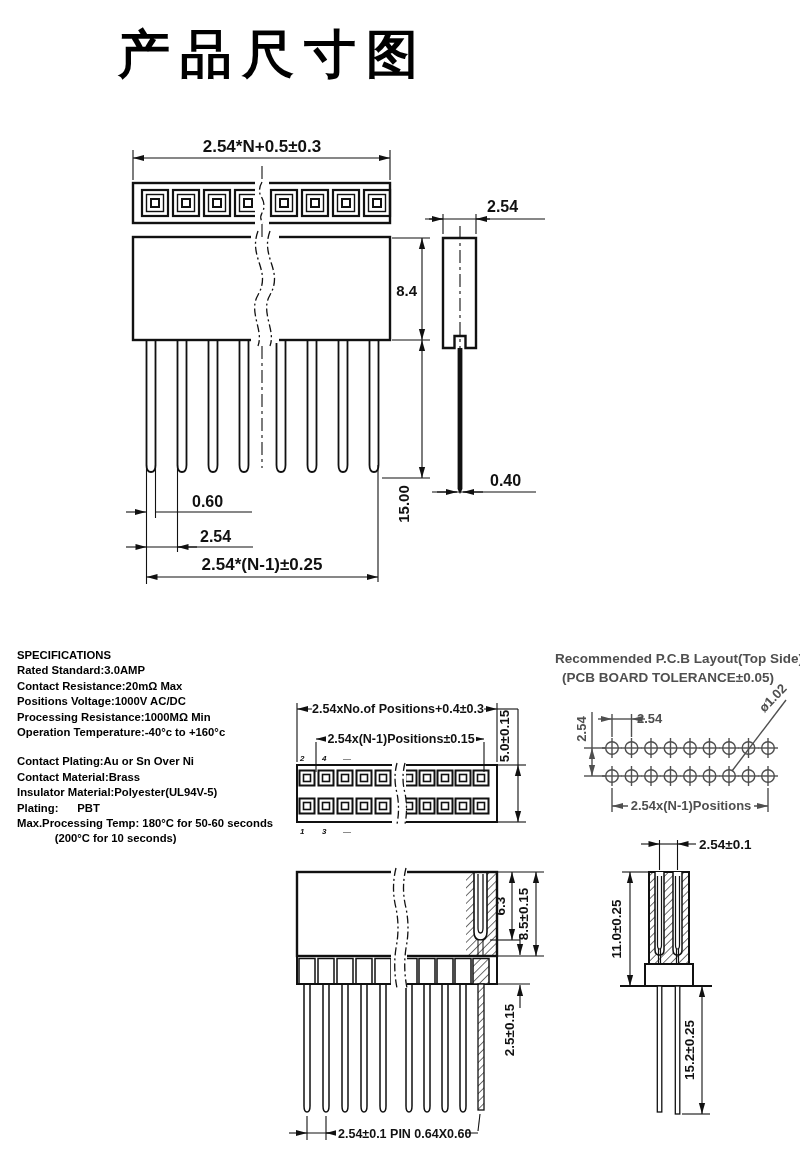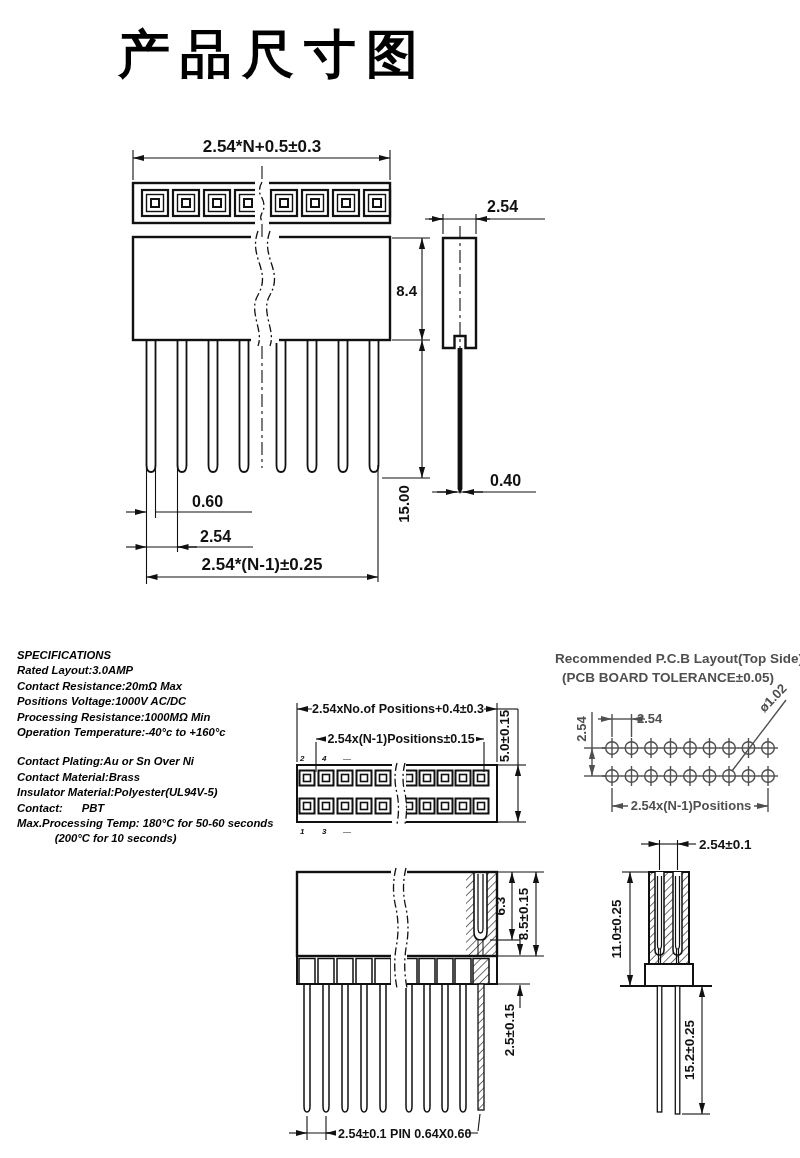--- a/index.html
+++ b/index.html
@@ -1,21 +1,21 @@
 <!DOCTYPE html>
 <html><head>
 <meta charset="utf-8">
 <style>
   html,body{margin:0;padding:0;background:#fff;}
   #page{position:relative;width:800px;height:1158px;background:#fff;overflow:hidden;
         font-family:"Liberation Sans",sans-serif;border-radius:8px;}
   #title{position:absolute;left:118px;top:20px;font-size:52px;font-weight:bold;
          letter-spacing:10px;color:#000;font-family:"Liberation Serif",serif;white-space:pre;}
   #specs{position:absolute;left:17px;top:648px;color:#000;}
-  #specs .ln{font-size:11.3px;font-weight:bold;line-height:15.4px;white-space:pre;font-style:italic;}
+  #specs .ln{font-size:11.3px;font-weight:bold;line-height:15.4px;white-space:pre;}
   #specs .gap{height:14px;}
   svg text{font-family:"Liberation Sans",sans-serif;font-weight:bold;fill:#111;}
   .t17{font-size:17px;} .t15{font-size:15px;} .t16{font-size:16px;}
   .t13{font-size:13.5px;} .t12{font-size:12.5px;}
   .pcbt{fill:#4f4f4f;font-size:13.5px;}
   .pcbd{fill:#4f4f4f;font-size:13px;}
   .tiny{font-size:8px;font-style:italic;}
   .b{fill:none;stroke:#111;stroke-width:2.4;}
   .b2{fill:none;stroke:#111;stroke-width:2;}
   .s1{fill:none;stroke:#111;stroke-width:1.5;}
@@ -27,30 +27,30 @@
 </style>
 </head>
 <body>
 
 <div id="page">
 
   <div id="title">产品尺寸图</div>
 
   <div id="specs">
     <div class="ln">SPECIFICATIONS</div>
-    <div class="ln">Rated Layout:3.0AMP</div>
+    <div class="ln">Rated Standard:3.0AMP</div>
     <div class="ln">Contact Resistance:20mΩ Max</div>
     <div class="ln">Positions Voltage:1000V AC/DC</div>
     <div class="ln">Processing Resistance:1000MΩ Min</div>
     <div class="ln">Operation Temperature:-40°c to +160°c</div>
     <div class="gap"></div>
     <div class="ln">Contact Plating:Au or Sn Over Ni</div>
     <div class="ln">Contact Material:Brass</div>
     <div class="ln">Insulator Material:Polyester(UL94V-5)</div>
-    <div class="ln">Contact:      PBT</div>
+    <div class="ln">Plating:      PBT</div>
     <div class="ln">Max.Processing Temp: 180°C for 50-60 seconds</div>
     <div class="ln">            (200°C for 10 seconds)</div>
   </div>
 
   <svg width="800" height="1158" viewBox="0 0 800 1158" style="position:absolute;left:0;top:0;">
     <defs>
       <marker id="ar" viewBox="0 0 12 8" markerWidth="12" markerHeight="8" refX="11.5" refY="4" orient="auto-start-reverse" markerUnits="userSpaceOnUse">
         <path d="M0.5,0.9 L11.5,4 L0.5,7.1 Z" fill="#111"></path>
       </marker>
       <marker id="arg" viewBox="0 0 12 8" markerWidth="12" markerHeight="8" refX="11.5" refY="4" orient="auto-start-reverse" markerUnits="userSpaceOnUse">

